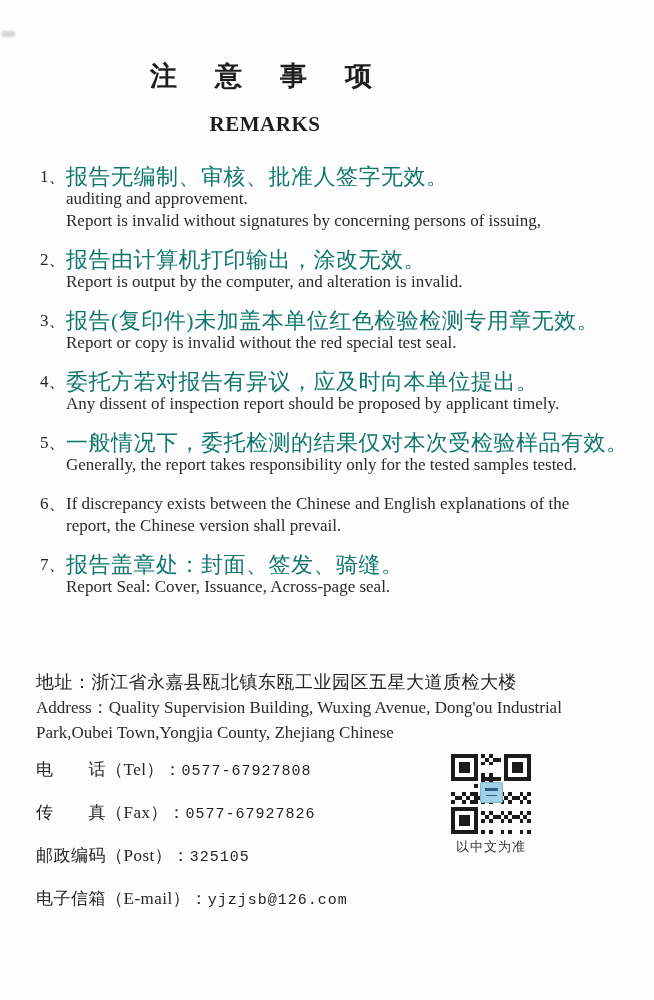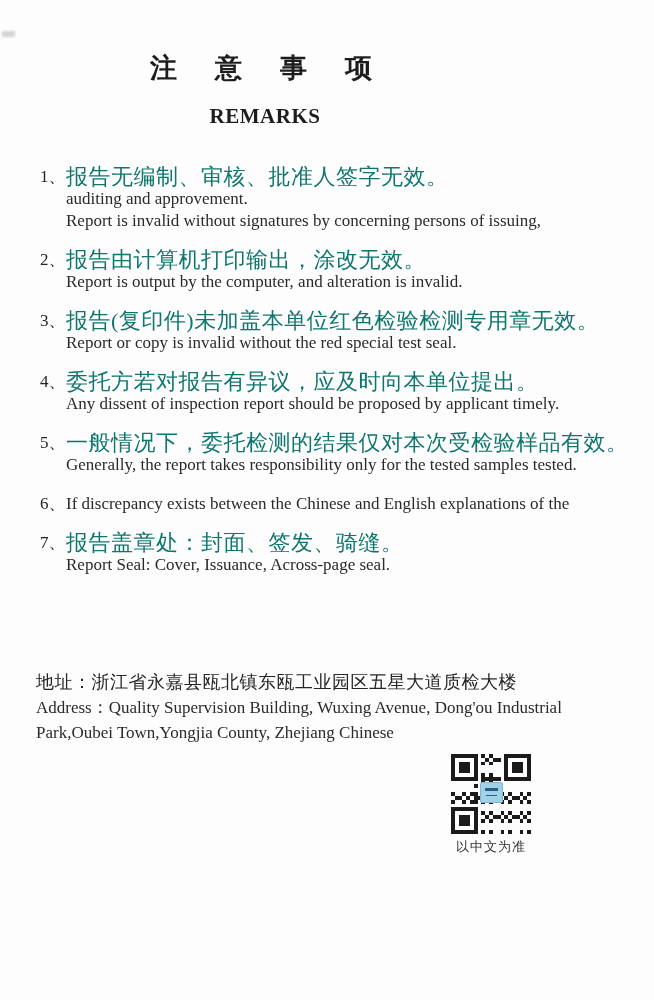--- a/index.html
+++ b/index.html
@@ -17,21 +17,21 @@
   .smudge {
     position: absolute;
     left: 2px; top: 31px;
     width: 13px; height: 6px;
     background: #b5b5b5;
     opacity: 0.55;
     filter: blur(1px);
   }
 
   
-  .header { position: absolute; top: 50px; left: 0; width: 560px; text-align: center; }
+  .header { position: absolute; top: 58px; left: 0; width: 560px; text-align: center; }
   .title-zh {
     font-size: 27px;
     font-weight: 600;
     letter-spacing: 38px;  
     color: #1d1d1d;
     white-space: nowrap;
   }
   .title-en {
     margin-top: 18px;
     font-size: 21px;
@@ -171,38 +171,53 @@
       <div class="body">
         <div class="zh">一般情况下，委托检测的结果仅对本次受检验样品有效。</div>
         <div class="en">Generally, the report takes responsibility only for the tested samples tested.</div>
       </div>
     </div>
 
     <div class="item">
       <span class="num">6、</span>
       <div class="body">
         <div class="en">If discrepancy exists between the Chinese and English explanations of the</div>
+        <div class="en">report, the Chinese version shall prevail.</div>
       </div>
     </div>
 
     <div class="item">
       <span class="num">7、</span>
       <div class="body">
         <div class="zh">报告盖章处：封面、签发、骑缝。</div>
         <div class="en">Report Seal: Cover, Issuance, Across-page seal.</div>
       </div>
     </div>
 
   </div>
 
   <div class="footer">
     <div class="addr-zh">地址：浙江省永嘉县瓯北镇东瓯工业园区五星大道质检大楼</div>
     <div class="addr-en">Address：Quality Supervision Building, Wuxing Avenue, Dong'ou Industrial</div>
     <div class="addr-en">Park,Oubei Town,Yongjia County, Zhejiang Chinese</div>
 
+    <div class="contact">
+      <div class="crow">
+        <span class="clabel">电　　话（Tel）：</span><span class="cvalue">0577-67927808</span>
+      </div>
+      <div class="crow">
+        <span class="clabel">传　　真（Fax）：</span><span class="cvalue">0577-67927826</span>
+      </div>
+      <div class="crow">
+        <span class="clabel">邮政编码（Post）：</span><span class="cvalue">325105</span>
+      </div>
+      <div class="crow">
+        <span class="clabel">电子信箱（E-mail）：</span><span class="cvalue">yjzjsb@126.com</span>
+      </div>
+    </div>
   </div>
 
   <div class="qr">
     <div class="qr-box">
       <svg id="qr-svg" viewBox="0 0 84 84" shape-rendering="crispEdges">
           <rect x="32" y="0" width="4" height="4" fill="#1b1b1b"></rect>
           <rect x="40" y="0" width="4" height="4" fill="#1b1b1b"></rect>
           <rect x="36" y="4" width="4" height="4" fill="#1b1b1b"></rect>
           <rect x="44" y="4" width="4" height="4" fill="#1b1b1b"></rect>
           <rect x="48" y="4" width="4" height="4" fill="#1b1b1b"></rect>

